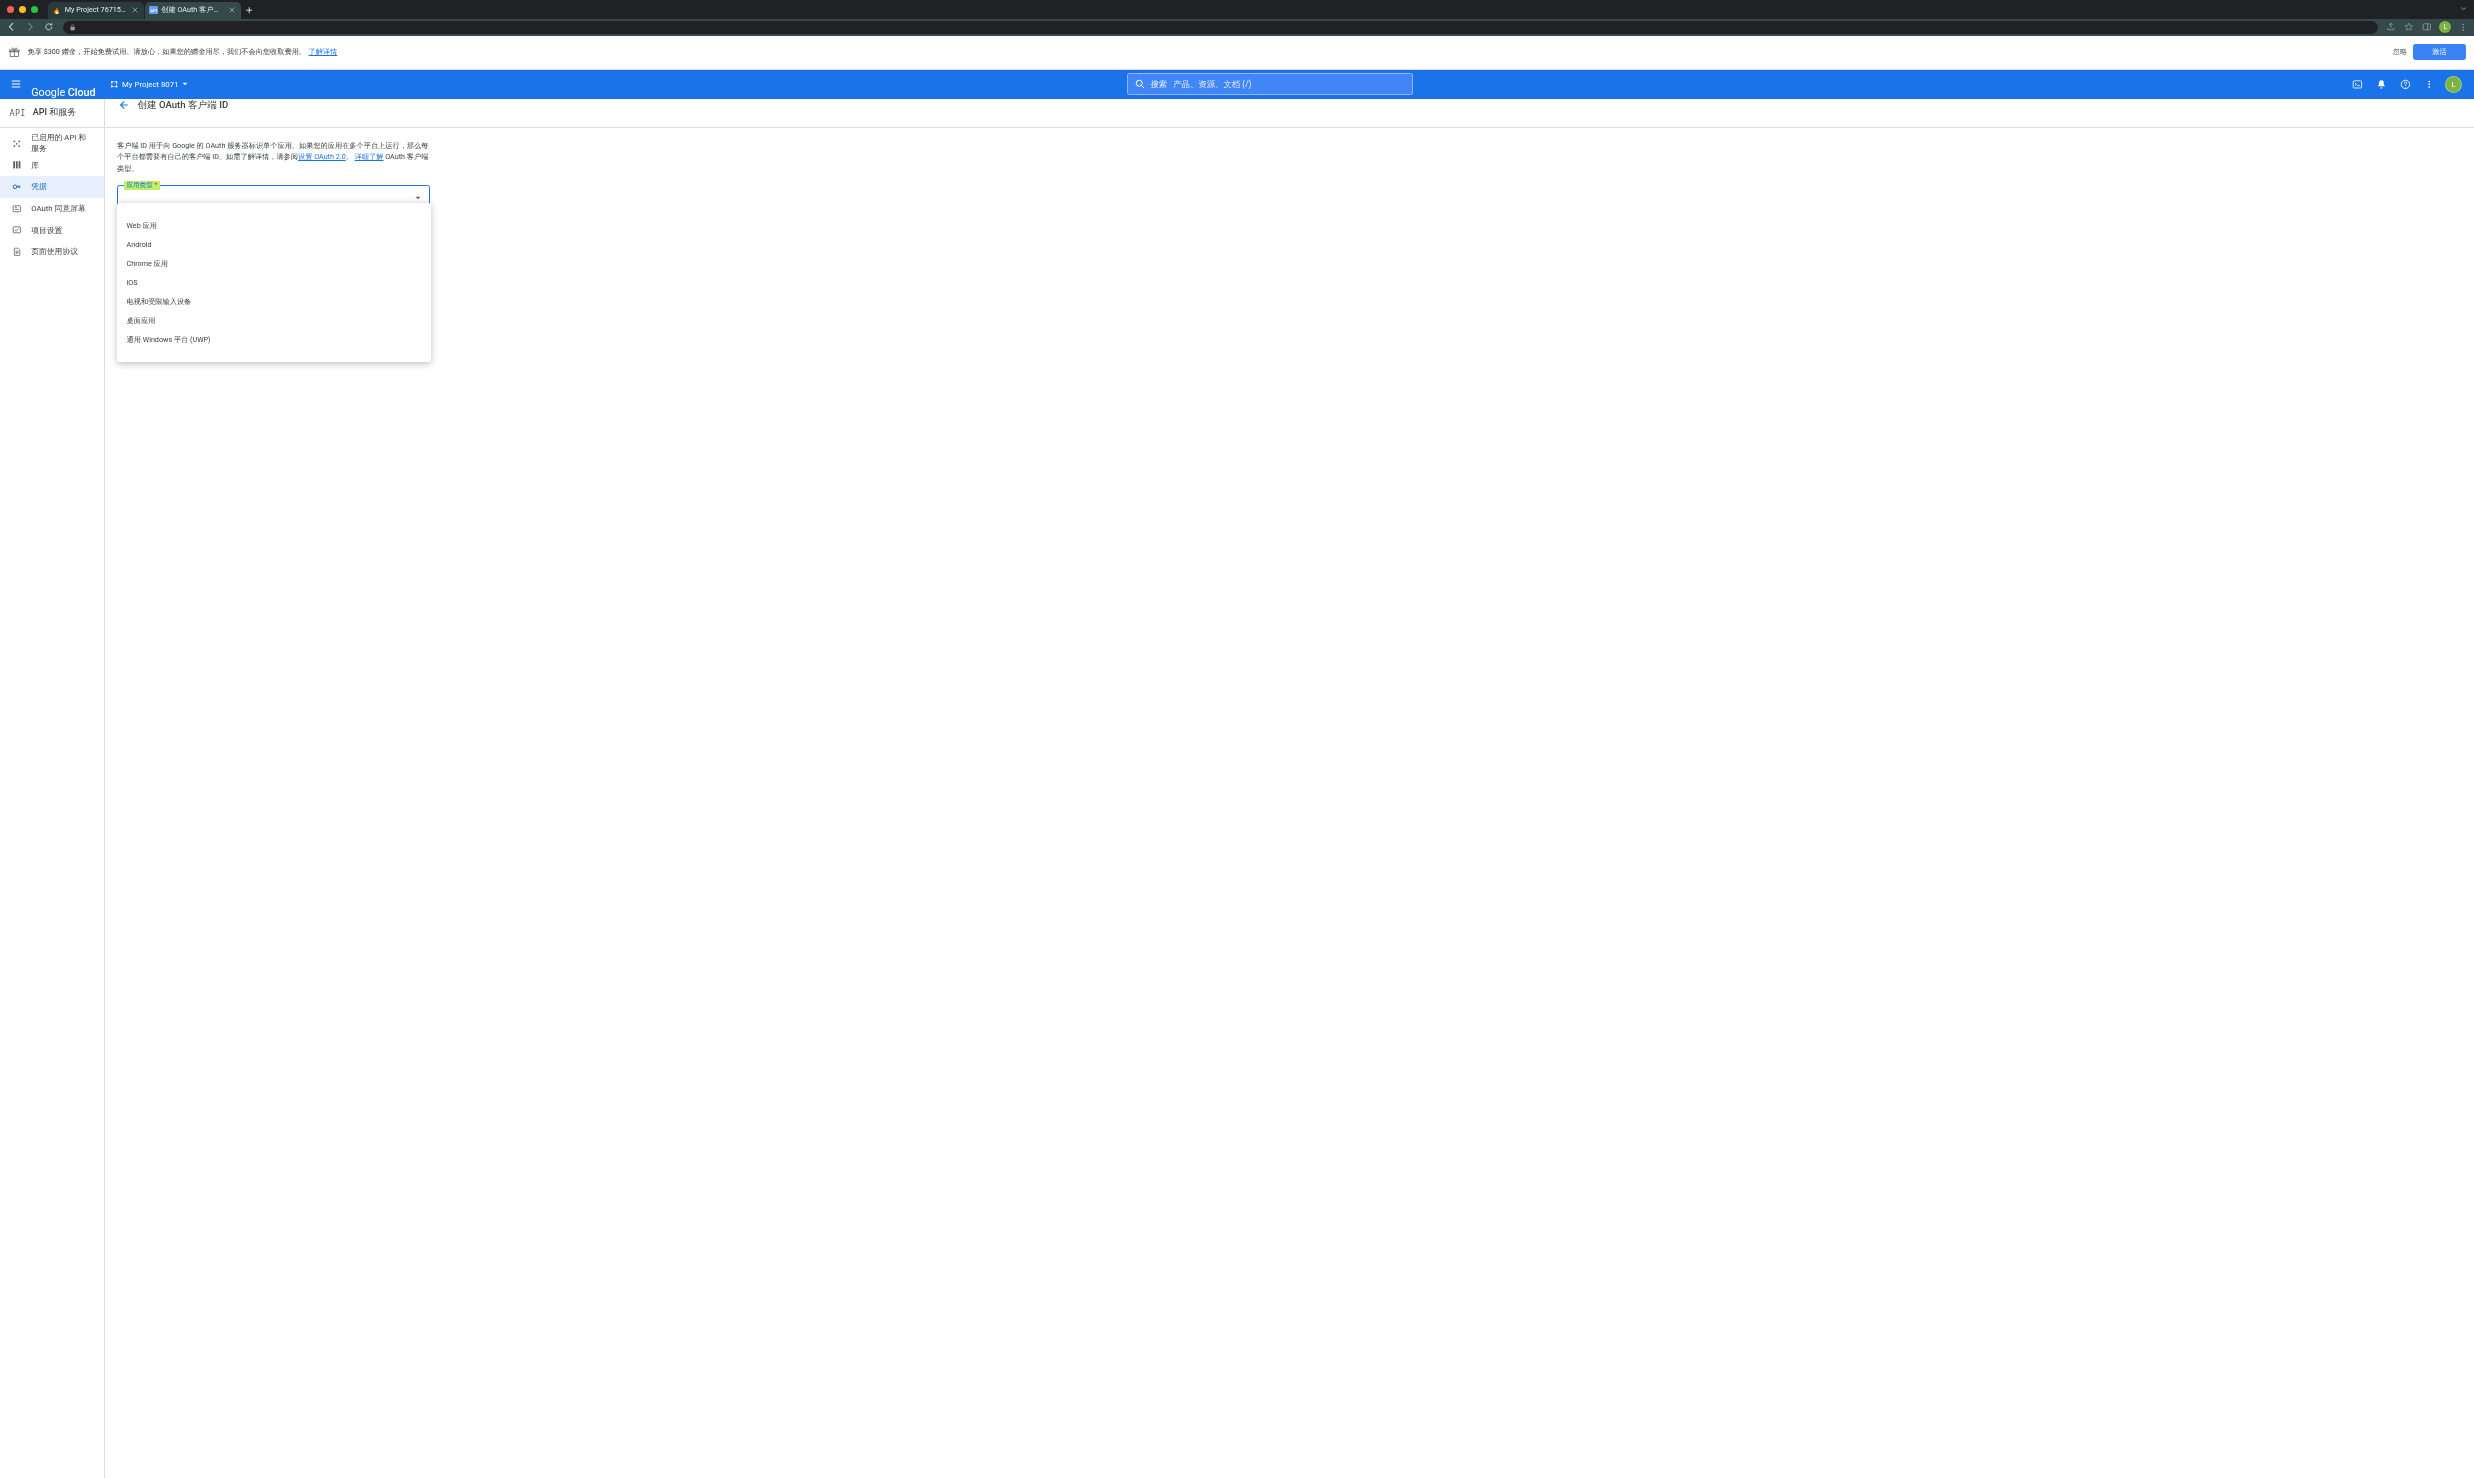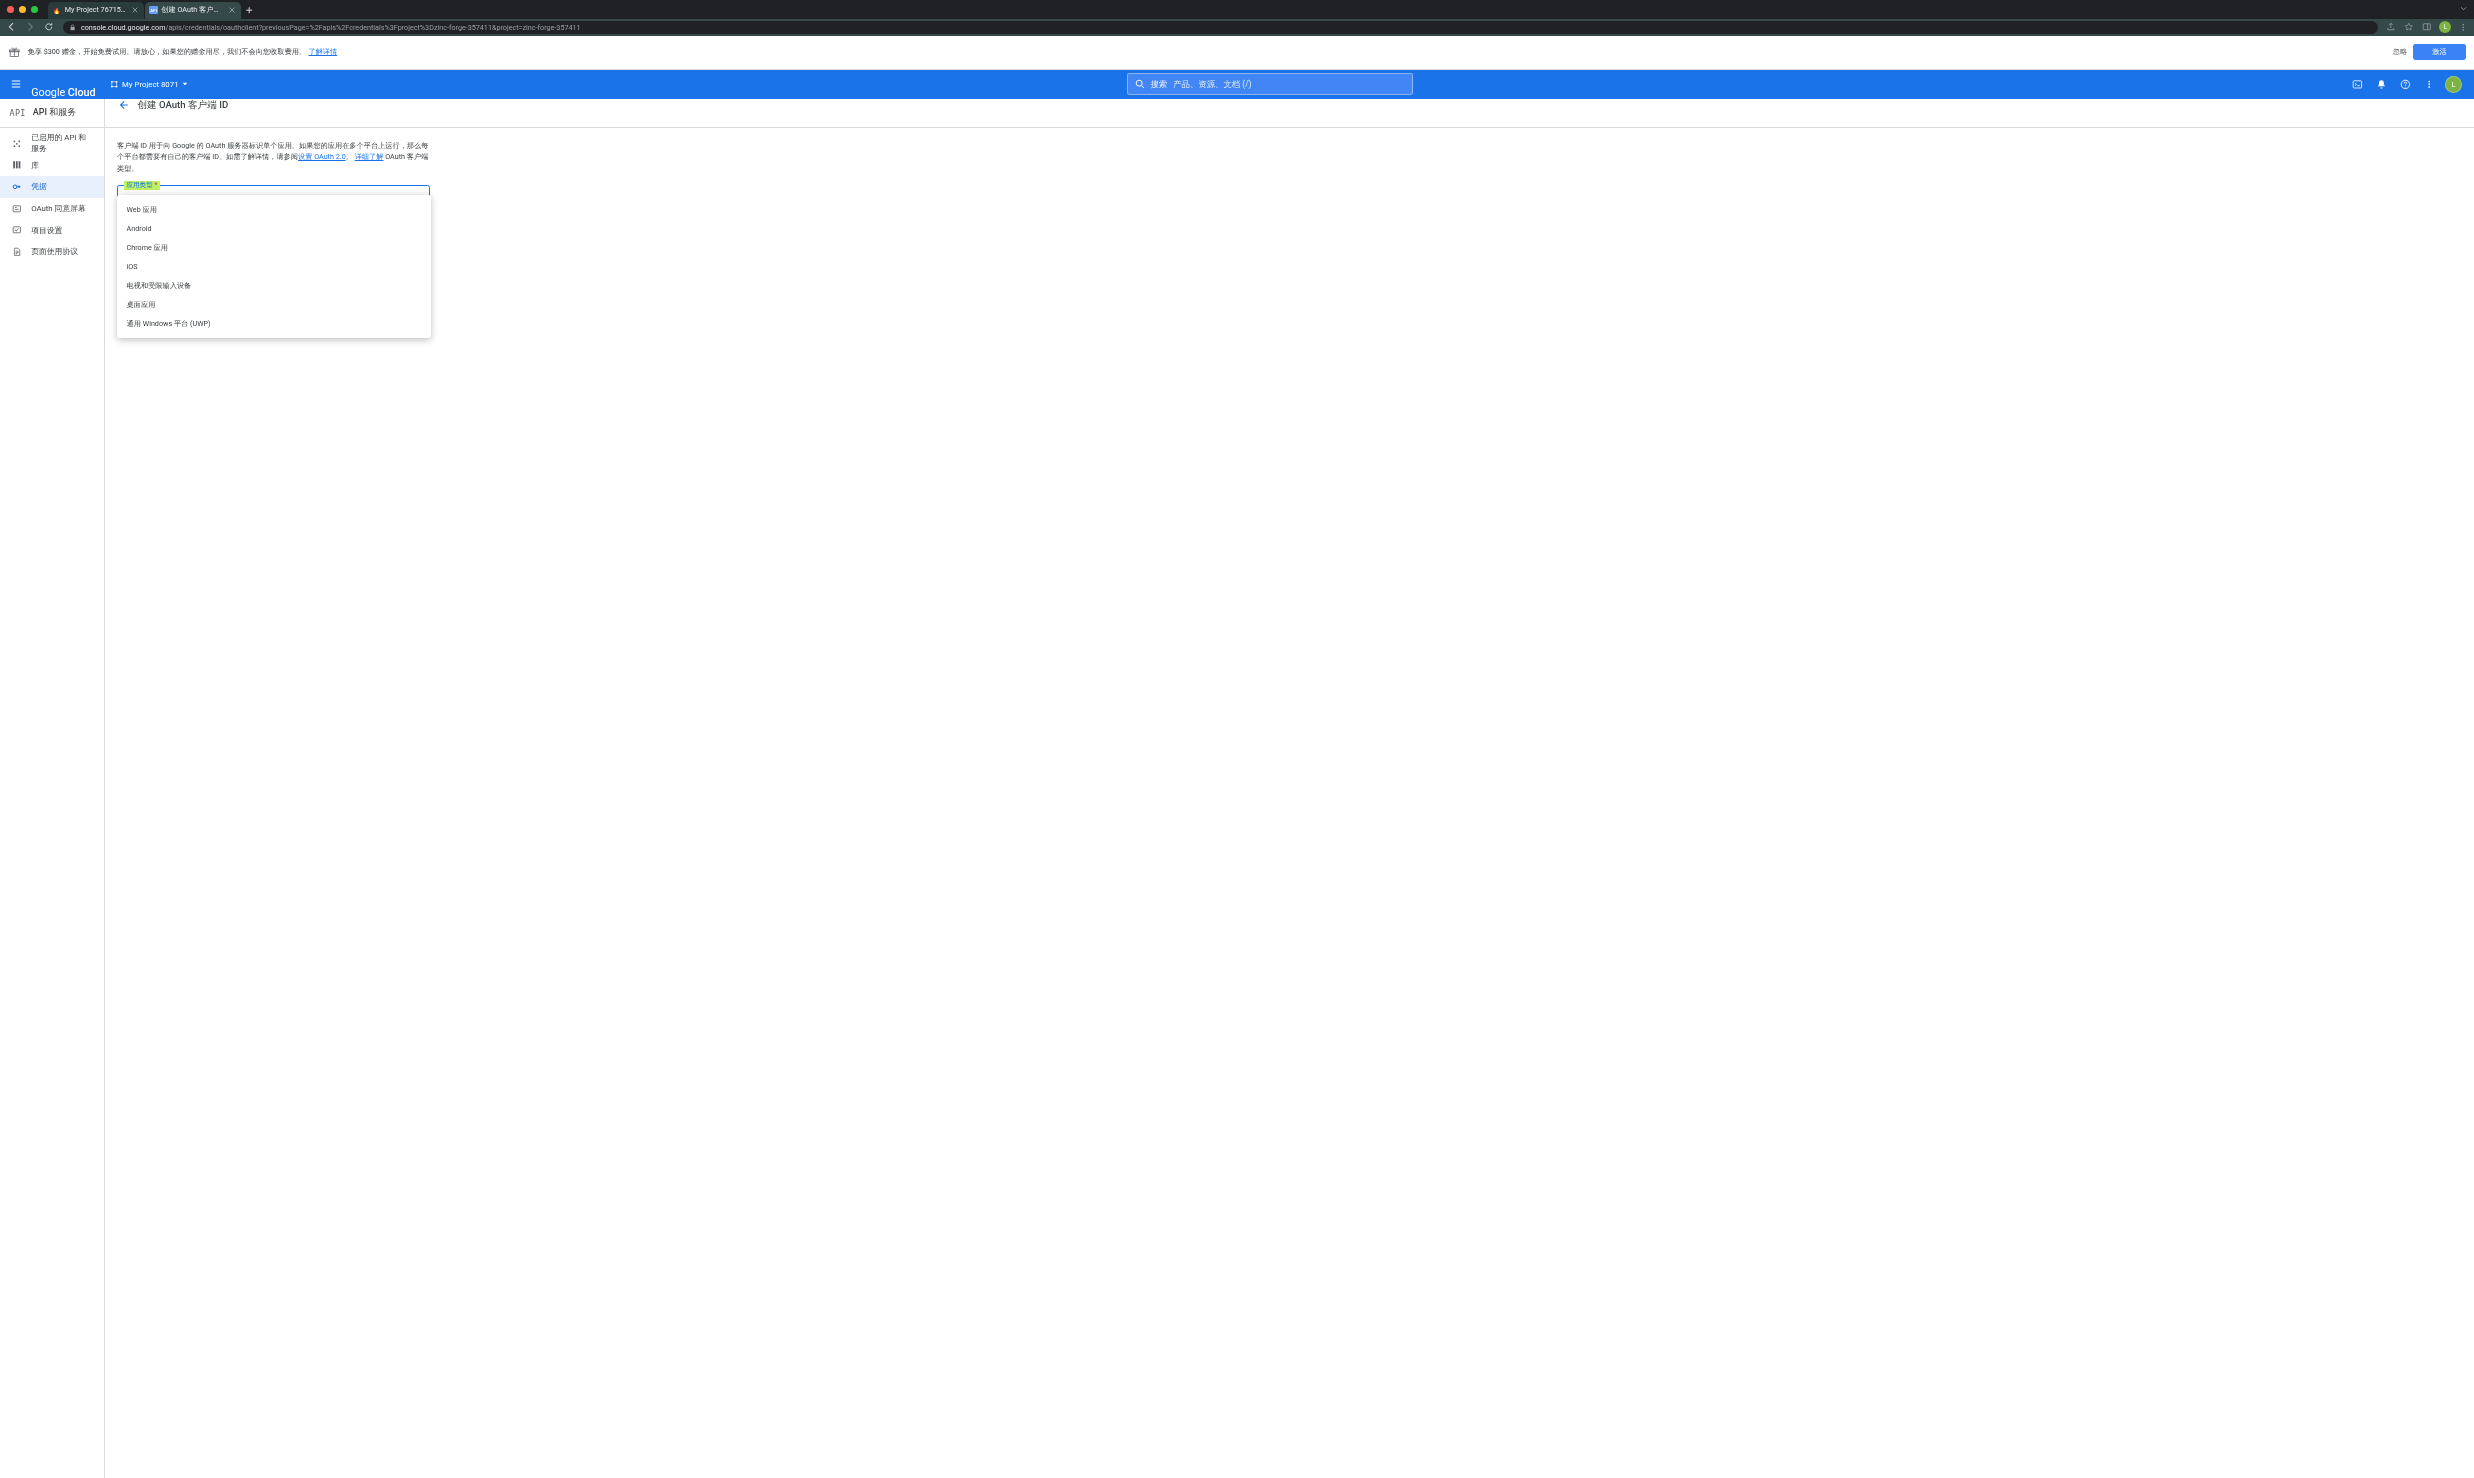--- a/index.html
+++ b/index.html
@@ -85,21 +85,21 @@
     .content { padding: 12px; max-width: 337px; }
     .description { font-size: 7.2px; color: #3c4043; line-height: 1.6; margin-bottom: 10.8px; }
     .description a { color: #1a73e8; text-decoration: underline; cursor: pointer; }
 
     .select-wrapper { position: relative; }
     .select-field { border: 1.2px solid #1a73e8; border-radius: 2.4px; height: 25px; display: flex; align-items: center; padding: 0 8.4px; position: relative; cursor: pointer; }
     .select-label { position: absolute; top: -4.8px; left: 6px; background: #bef264; padding: 0 2.4px; font-size: 6.6px; color: #1a73e8; }
     .select-label .req { color: #d93025; }
     .select-caret { margin-left: auto; color: #5f6368; }
 
-    .dropdown { position: absolute; top: 10px; left: 0px; right: -0.6px; background: #fff; border-radius: 2.4px; box-shadow: 0 1.2px 7.2px rgba(0,0,0,0.25); padding: 5px 0; z-index: 10; }
+    .dropdown { position: absolute; top: 18px; left: 0px; right: -0.6px; background: #fff; border-radius: 2.4px; box-shadow: 0 1.2px 7.2px rgba(0,0,0,0.25); padding: 13px 0; z-index: 10; }
     .dd-item { height: 19px; display: flex; align-items: center; padding: 0 9.6px; font-size: 7.2px; color: #3c4043; cursor: pointer; }
 
     svg { display: block; }
   </style>
 </head>
 <body>
 
 <div class="browser-chrome">
   <div class="browser-top">
     <div class="traffic-lights">
@@ -153,23 +153,20 @@
       <svg width="9.6" height="9.6" viewBox="0 0 16 16">
           <path d="M13 8a5 5 0 11-1.5-3.5M13 2v3h-3" stroke="currentColor" stroke-width="1.6" fill="none"></path>
         </svg>
     </div>
     <div class="addr-bar">
       <span class="lock-icon">
         <svg width="7.2" height="7.2" viewBox="0 0 12 12">
             <rect x="2.5" y="5" width="7" height="5.5" rx="1" fill="currentColor"></rect>
             <path d="M4 5V3.5a2 2 0 114 0V5" stroke="currentColor" stroke-width="1.2" fill="none"></path>
           </svg>
-      </span>
-      <span class="url-text">
-        <span class="url-host">console.cloud.google.com</span><span>/apis/credentials/oauthclient?previousPage=%2Fapis%2Fcredentials%3Fproject%3Dzinc-forge-357411&amp;project=zinc-forge-357411</span>
       </span>
     </div>
     <div class="right-icons">
       <div class="ricon">
         <svg width="9.6" height="9.6" viewBox="0 0 16 16">
             <path d="M8 10V2m0 0L5 5m3-3l3 3M3 10v3h10v-3" stroke="currentColor" stroke-width="1.3" fill="none"></path>
           </svg>
       </div>
       <div class="ricon">
         <svg width="9.6" height="9.6" viewBox="0 0 16 16">

